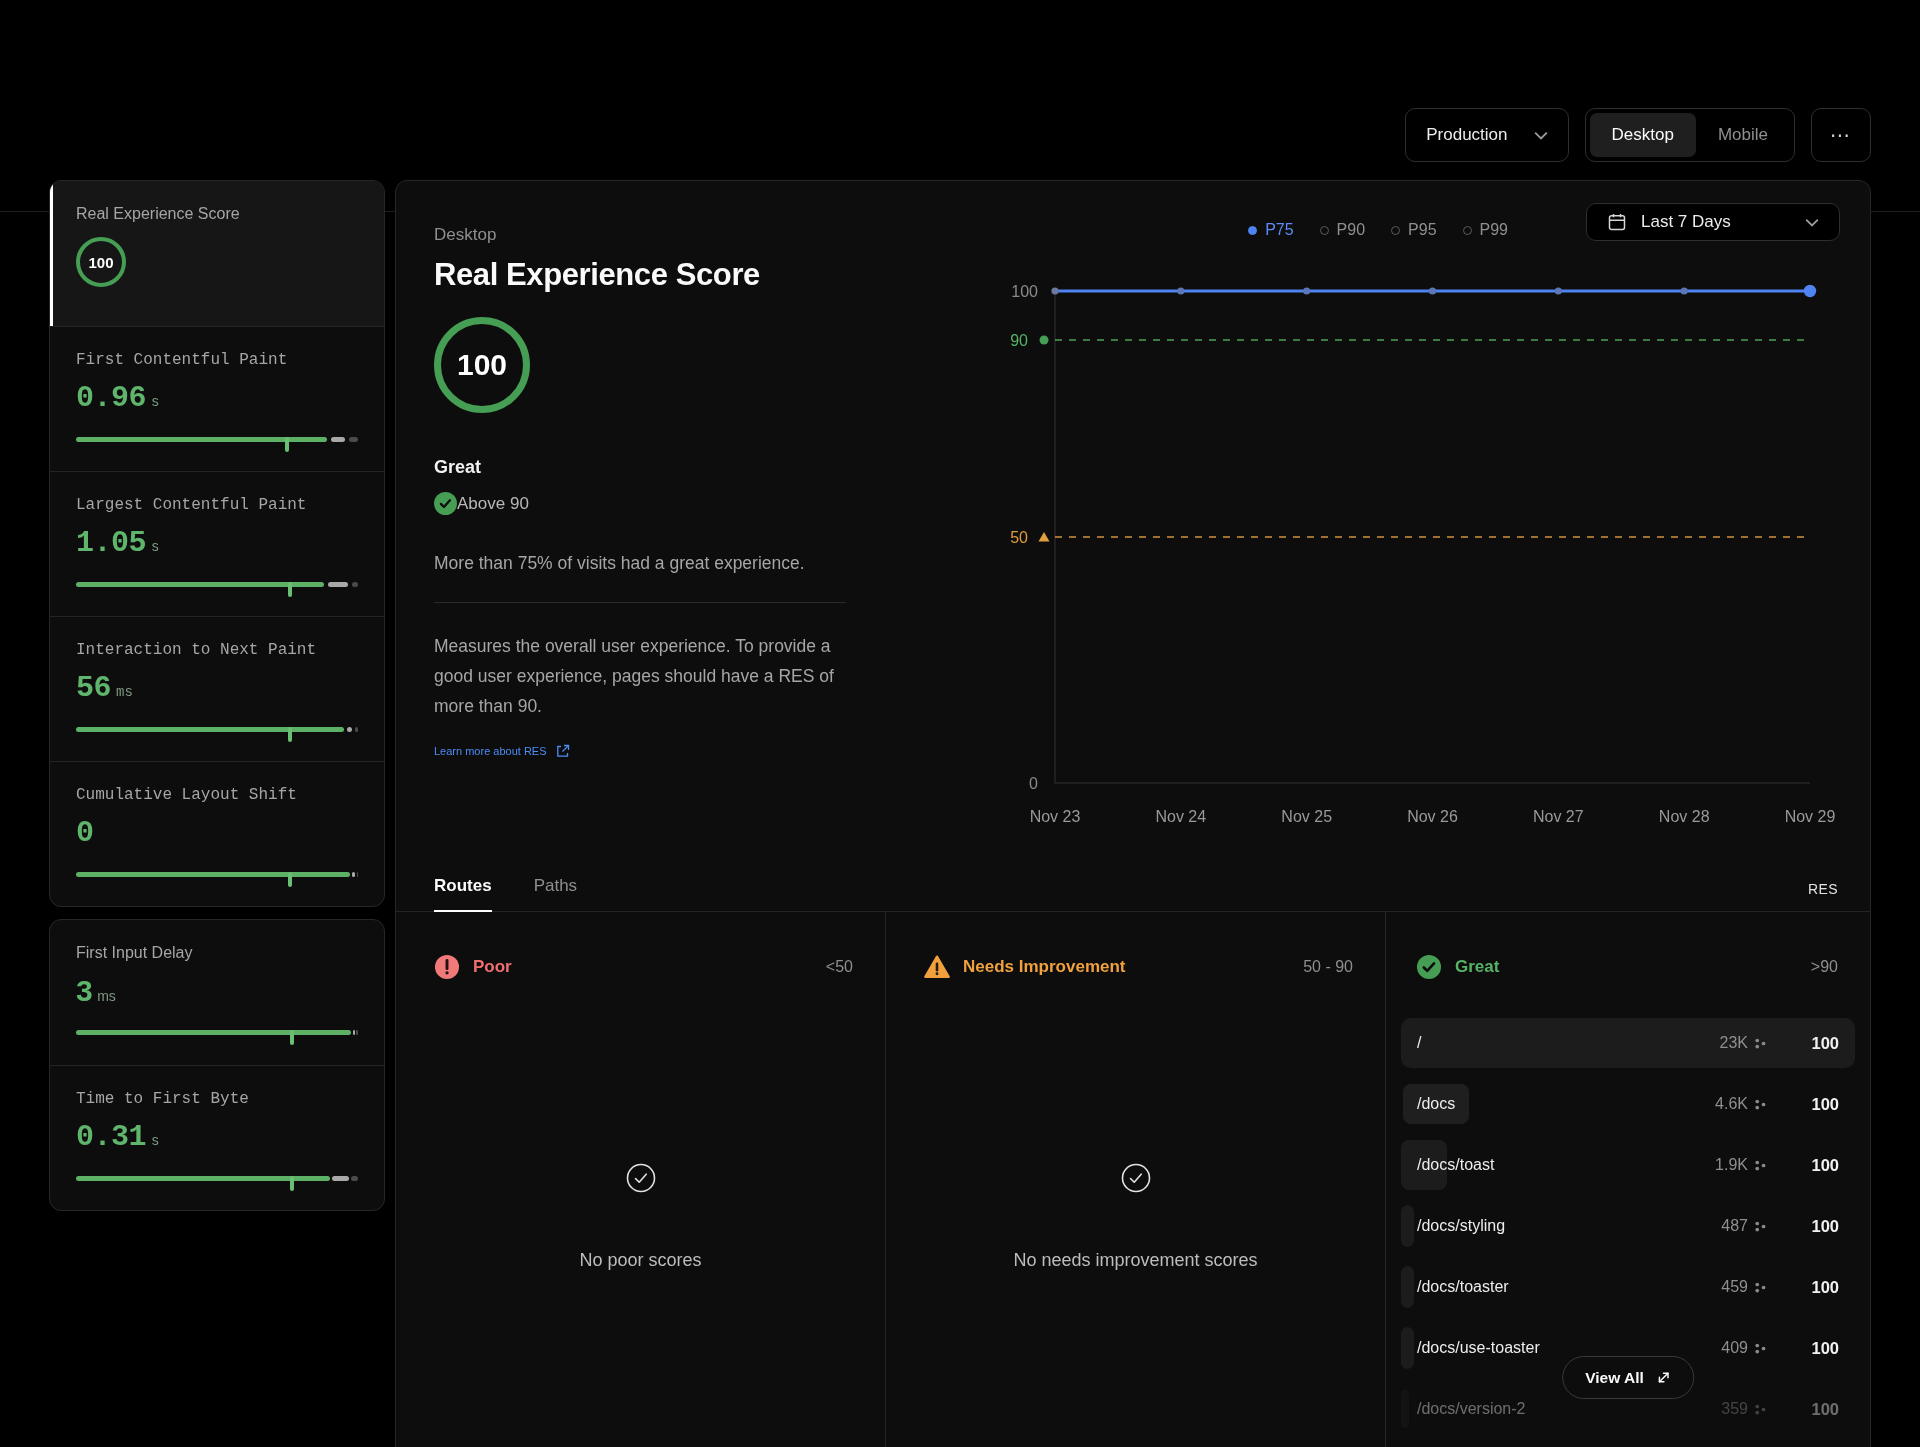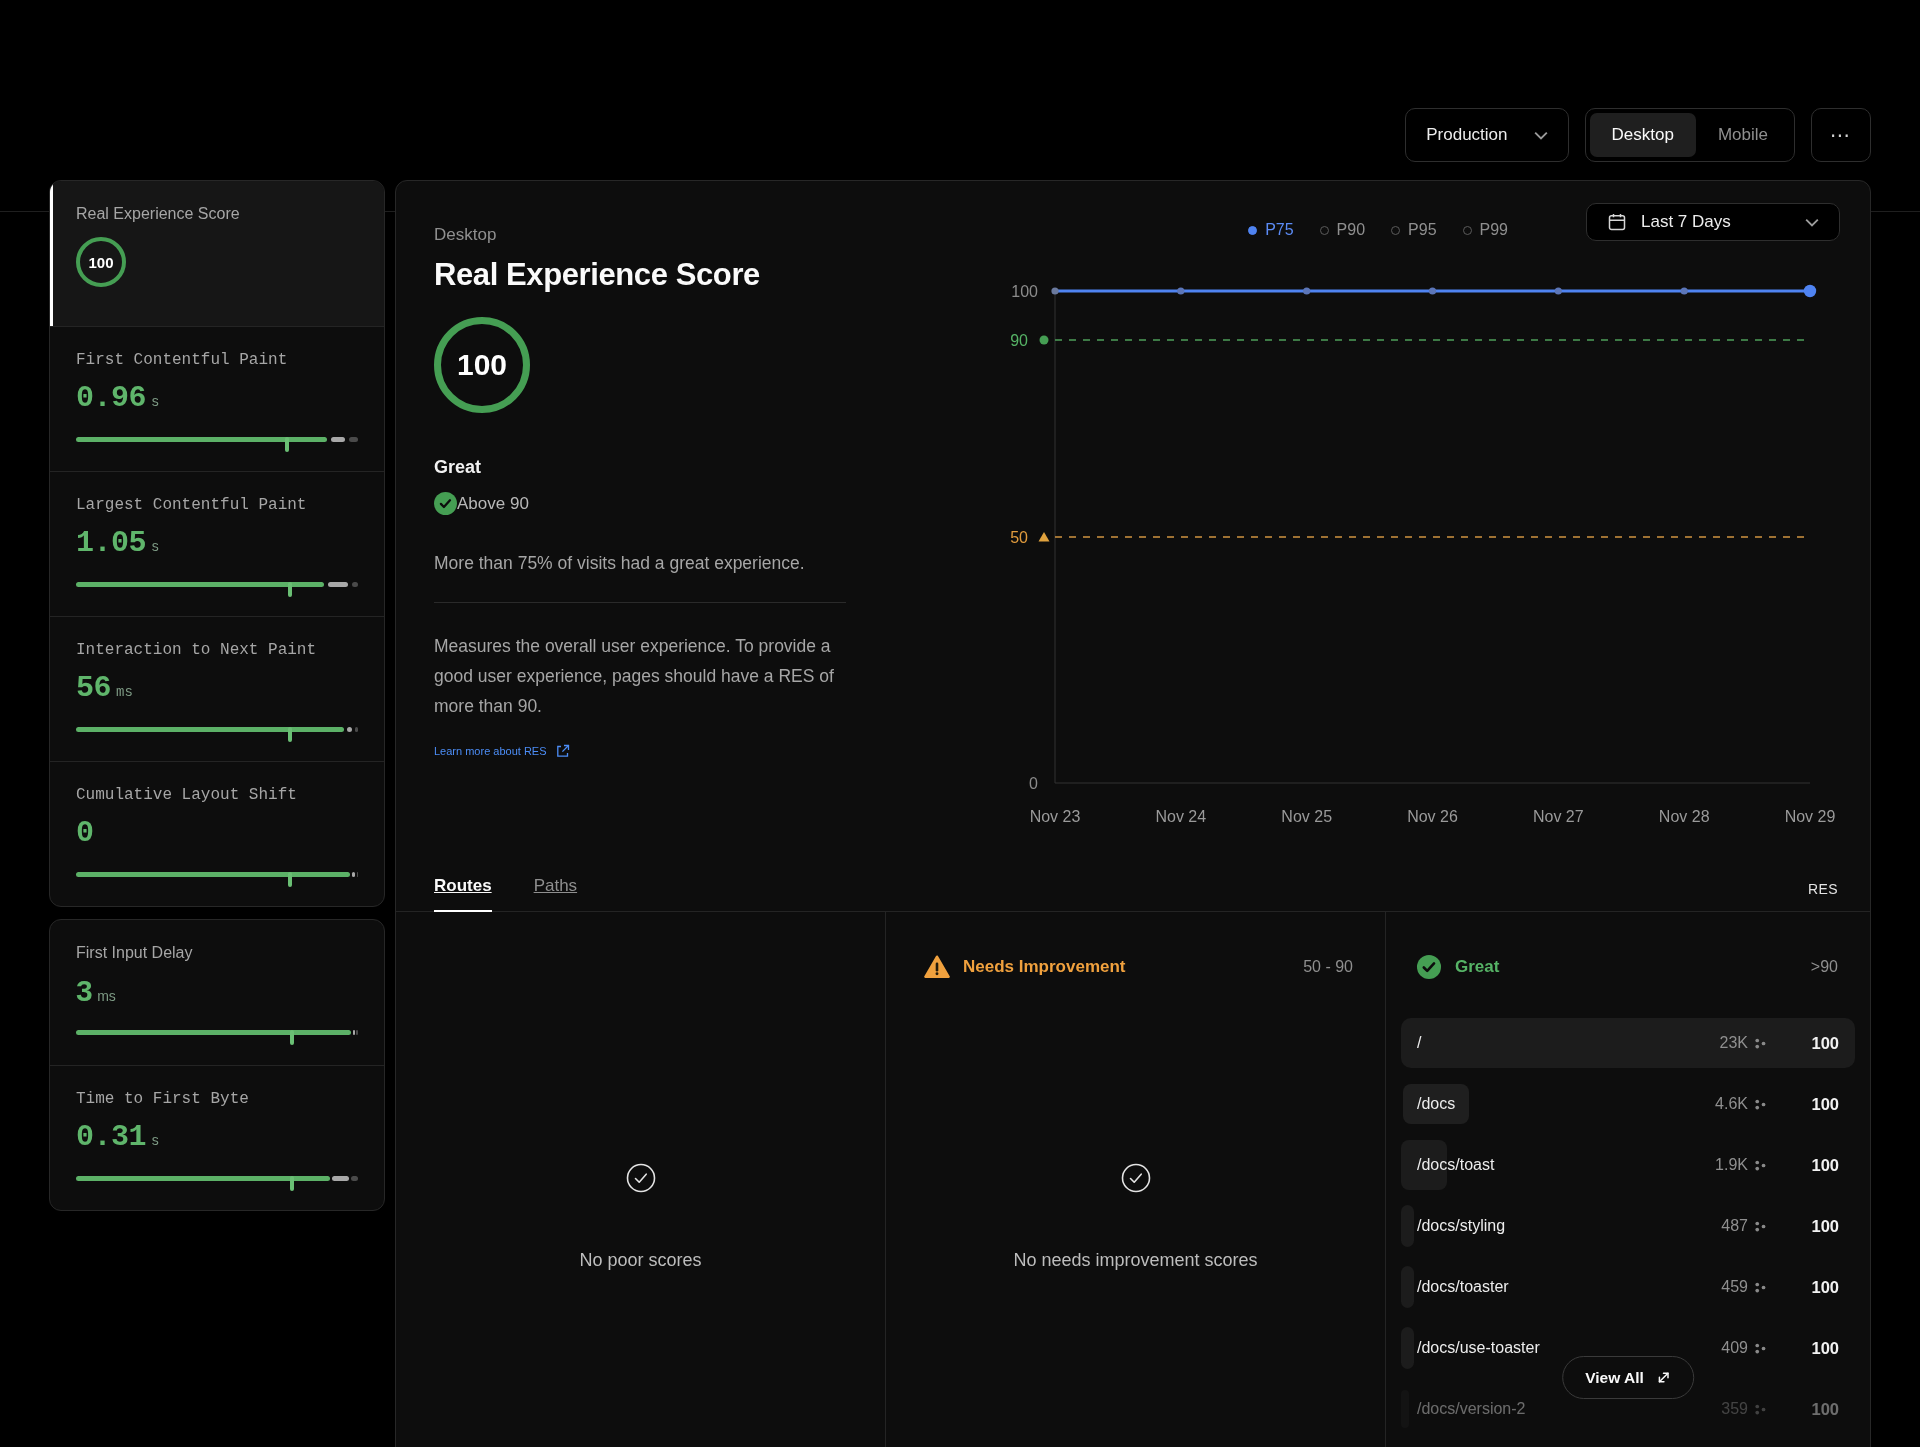--- a/index.html
+++ b/index.html
@@ -72,21 +72,21 @@
 
   .chart-svg { position:absolute; top:85px; right:30px; }
   .chart-svg text { font-family:"Liberation Sans","DejaVu Sans",sans-serif; font-size:16px; }
   .ytick { fill:#8b8b8b; }
   .ytick-green { fill:#56b366; }
   .ytick-orange { fill:#e09b3d; }
   .xtick { fill:#9a9a9a; }
 
   .tabs-row { position:absolute; left:0; right:0; top:690px; height:41px; border-bottom:1px solid #242424; }
   .tabs { position:absolute; left:38px; bottom:0; display:flex; gap:42px; }
-  .tab { padding-bottom:14px; font-size:17px; color:#8f8f8f; cursor:pointer;text-decoration:underline; }
+  .tab { padding-bottom:14px; font-size:17px; color:#8f8f8f; cursor:pointer; }
   .tab.active { color:#fafafa; font-weight:600; border-bottom:2px solid #fff; margin-bottom:-1px; }
   .res-label { position:absolute; right:32px; bottom:14px; font-size:14px; font-weight:500; letter-spacing:0.4px; color:#e3e3e3; }
 
   .columns { position:absolute; left:0; right:0; top:731px; bottom:0; display:flex; }
   .col { position:relative; }
   .col-poor { width:490px; border-right:1px solid #242424; }
   .col-ni { width:500px; border-right:1px solid #242424; }
   .col-great { flex:1; }
   .bucket-header { display:flex; align-items:center; padding:42px 32px 0 38px; }
   .col-great .bucket-header { padding-left:30px; }
@@ -345,20 +345,31 @@
         <div class="tabs">
           <div class="tab active">Routes</div>
           <div class="tab">Paths</div>
         </div>
         <div class="res-label">RES</div>
       </div>
 
       <div class="columns">
 
         <div class="col col-poor">
+          <div class="bucket-header">
+            <span class="icon">
+              <svg width="26" height="26" viewBox="0 0 16 16">
+                  <circle cx="8" cy="8" r="7.4" fill="#f07a7a"></circle>
+                  <path d="M8 4v5" stroke="#241010" stroke-width="1.8" stroke-linecap="round"></path>
+                  <circle cx="8" cy="11.6" r="1" fill="#241010"></circle>
+                </svg>
+            </span>
+            <span class="bucket-label poor-text">Poor</span>
+            <span class="bucket-range">&lt;50</span>
+          </div>
           <div class="empty">
             <span class="icon">
               <svg width="32" height="32" viewBox="0 0 32 32" fill="none">
                   <circle cx="16" cy="16" r="13.5" stroke="#e3e3e3" stroke-width="1.6"></circle>
                   <path d="M10.5 16.5l3.7 3.7 7-8" stroke="#e3e3e3" stroke-width="1.6" stroke-linecap="round" stroke-linejoin="round"></path>
                 </svg>
             </span>
             <span class="empty-text">No poor scores</span>
           </div>
         </div>

